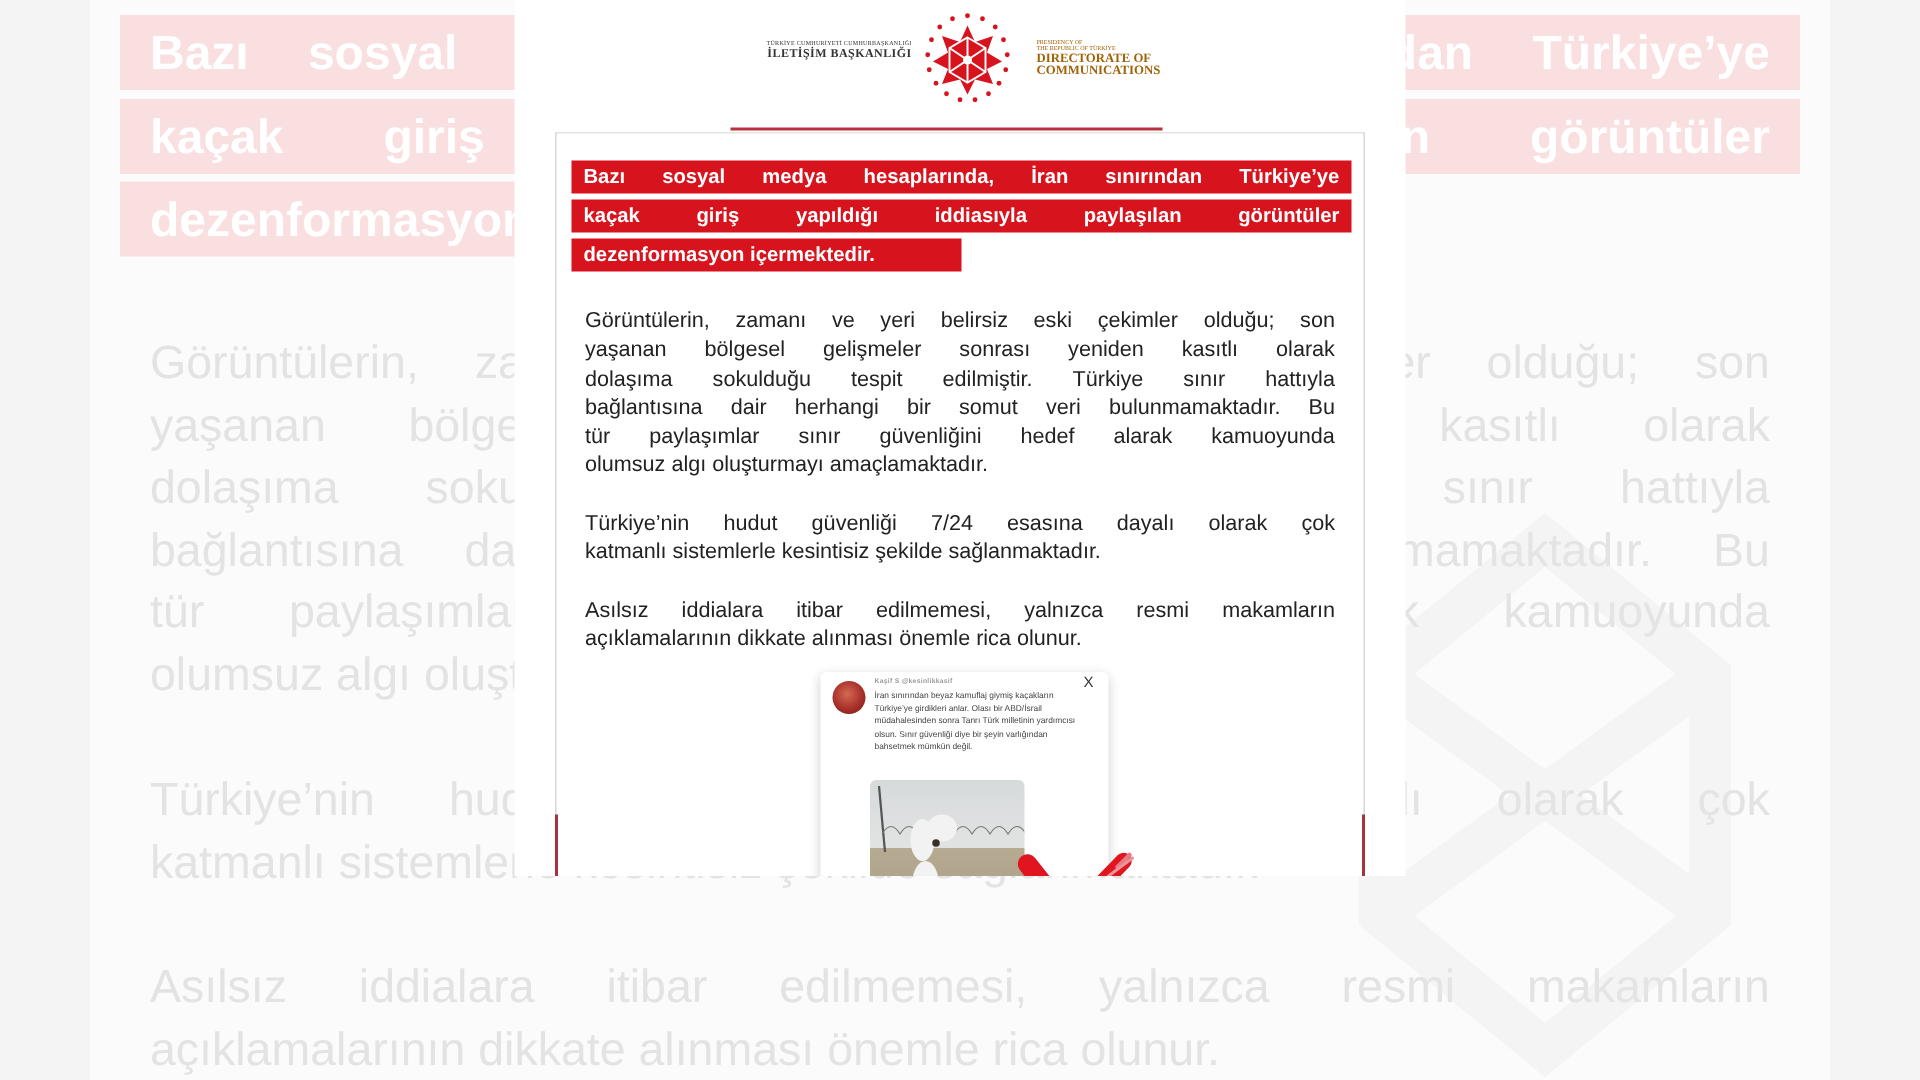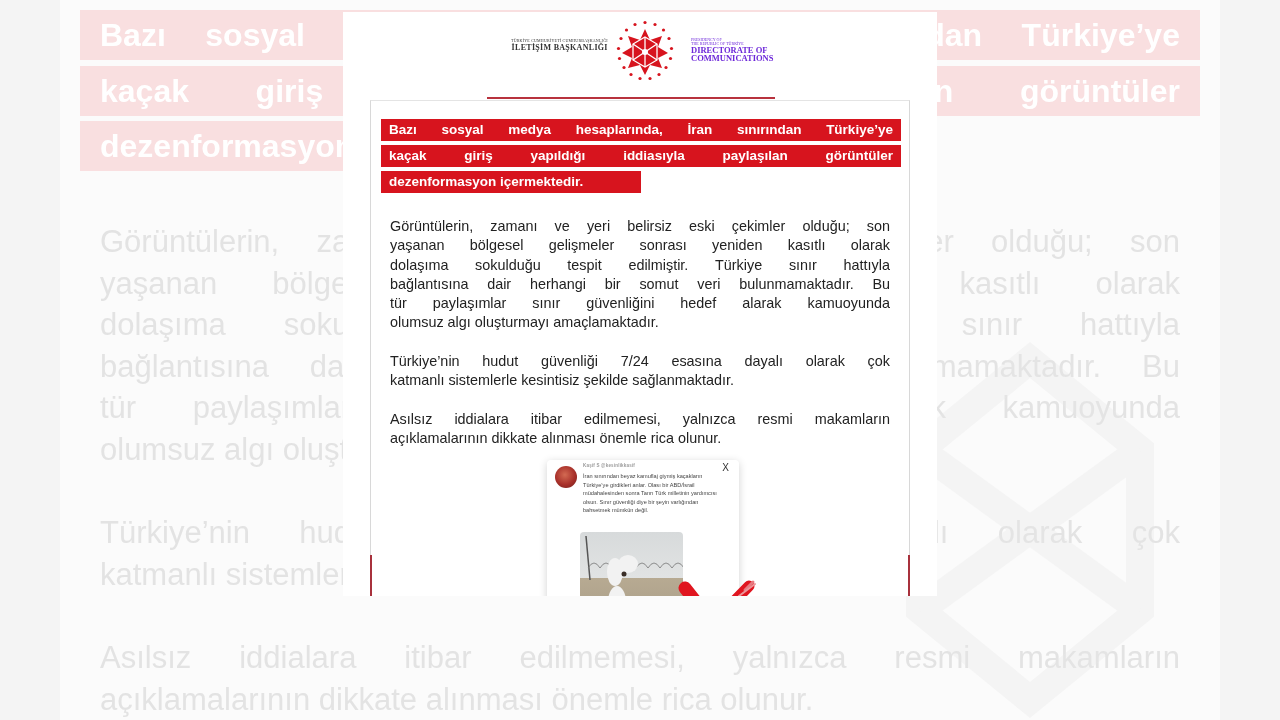--- a/index.html
+++ b/index.html
@@ -22,33 +22,33 @@
     .bg-body {
       position:absolute; left:40px; width:1080px; color:#e3e3e3;
       font-size:31px; line-height:41.5px; text-align:justify;
     }
     .bg-pattern {
       position:absolute; left:820px; top:340px; width:300px; height:380px;
       opacity:0.35;
     }
     
     .poster {
-      position:absolute; left:343px; top:12px; width:594px; height:584px;
+      position:absolute; left:343px; top:0; width:594px; height:584px;
       background:#fff; overflow:hidden;
     }
     .logo-bar { position:absolute; left:0; top:0; width:594px; height:80px; }
     .logo-left {
       position:absolute; left:168px; top:26px; text-align:right;
       font-family:"Liberation Serif", serif; color:#333;
     }
     .logo-left .small { font-size:4px; letter-spacing:0.2px; }
     .logo-left .big { font-size:8px; font-weight:bold; letter-spacing:0.3px; }
     .logo-right {
       position:absolute; left:348px; top:26px;
-      font-family:"Liberation Serif", serif; color:#6d28d9;
+      font-family:"Liberation Serif", serif; color:#a16207;
     }
     .logo-right .small { font-size:4px; line-height:4px; }
     .logo-right .big { font-size:8.5px; line-height:8px; font-weight:bold; }
     .emblem { position:absolute; left:271px; top:8px; width:62px; height:62px; }
     .top-red-line {
       position:absolute; left:144px; top:85px; width:288px; height:2px; background:#b8323e;
     }
     .frame {
       position:absolute; left:27px; top:88px; width:540px; height:606px;
       border-left:1.5px solid #d8d8d8; border-right:1.5px solid #d8d8d8; border-top:1.5px solid #e4e4e4;

